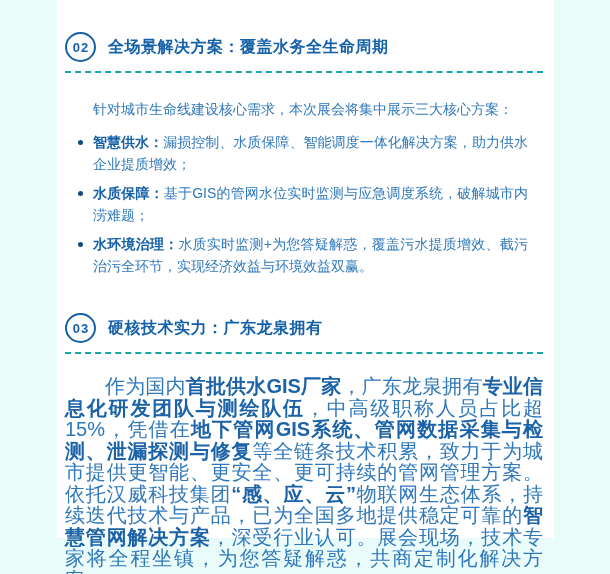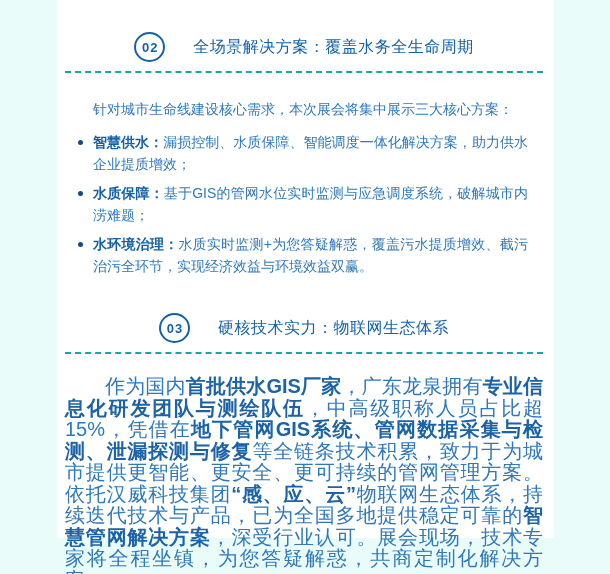--- a/index.html
+++ b/index.html
@@ -19,22 +19,21 @@
     top: 0;
     width: 497px;
     height: 538px;
     background: #ffffff;
     box-sizing: border-box;
     padding: 0 11px 0 8px;
   }
   .sec-head {
     display: flex;
     align-items: center;
-    gap: 28px;
-    justify-content: center;
+    gap: 12px;
   }
   .sec-head.first { margin-top: 32px; }
   .sec-head.second { margin-top: 36px; }
   .num-circle {
     flex: 0 0 auto;
     width: 26px;
     height: 26px;
     border: 2px solid #1561a8;
     border-radius: 50%;
     color: #1561a8;
@@ -43,21 +42,21 @@
     letter-spacing: 1px;
     display: flex;
     align-items: center;
     justify-content: center;
     padding-left: 1px;
     box-sizing: content-box;
   }
   .sec-title {
     margin: 0;
     font-size: 16px;
-    font-weight: normal;
+    font-weight: bold;
     color: #1561a8;
     letter-spacing: 0.5px;
   }
   .divider {
     border: none;
     border-top: 2px dashed #14a7a7;
     margin: 9px 0 0 0;
     height: 0;
   }
   .intro {
@@ -123,19 +122,19 @@
     <ul class="bullets" id="bullets">
         <li><span class="bullet-label">智慧供水：</span><span>漏损控制、水质保障、智能调度一体化解决方案，助力供水企业提质增效；</span></li>
         <li><span class="bullet-label">水质保障：</span><span>基于GIS的管网水位实时监测与应急调度系统，破解城市内涝难题；</span></li>
         <li><span class="bullet-label">水环境治理：</span><span>水质实时监测+为您答疑解惑，覆盖污水提质增效、截污治污全环节，实现经济效益与环境效益双赢。</span></li>
       </ul>
   </section>
 
   <section>
     <header class="sec-head second">
       <span class="num-circle">03</span>
-      <h2 class="sec-title">硬核技术实力：物联网生态体系</h2>
+      <h2 class="sec-title">硬核技术实力：广东龙泉拥有</h2>
     </header>
     <hr class="divider">
     <p class="body-para" id="tech-para"><span>作为国内</span><span class="b">首批供水GIS厂家</span><span>，广东龙泉拥有</span><span class="b">专业信息化研发团队与测绘队伍</span><span>，中高级职称人员占比超15%，凭借在</span><span class="b">地下管网GIS系统、管网数据采集与检测、泄漏探测与修复</span><span>等全链条技术积累，致力于为城市提供更智能、更安全、更可持续的管网管理方案。依托汉威科技集团</span><span class="b">“感、应、云”</span><span>物联网生态体系，持续迭代技术与产品，已为全国多地提供稳定可靠的</span><span class="b">智慧管网解决方案</span><span>，深受行业认可。展会现场，技术专家将全程坐镇，为您答疑解惑，共商定制化解决方案。</span></p>
   </section>
 
 </div>
 
 </body></html>

